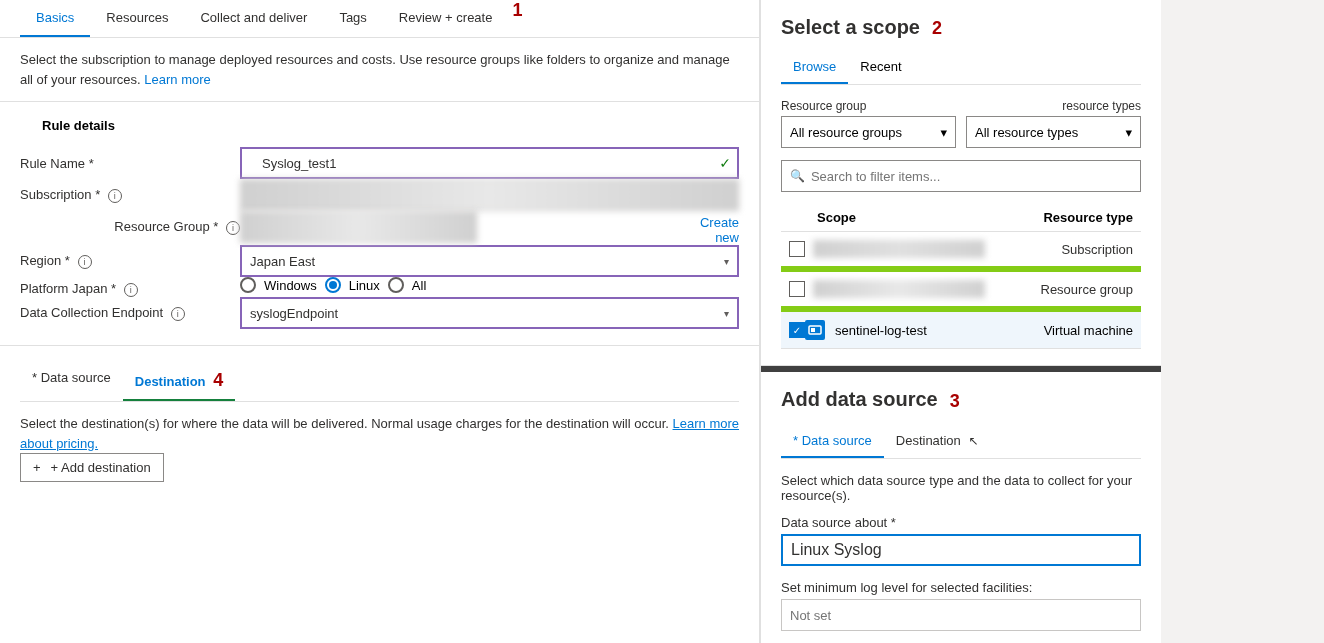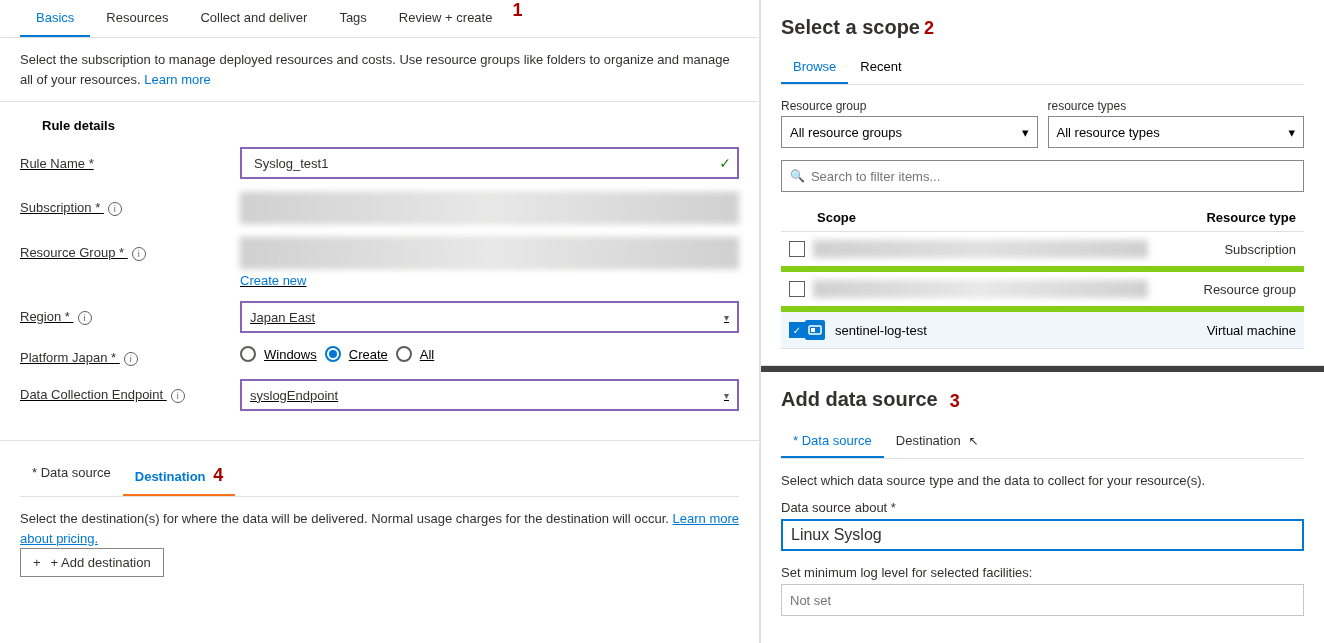--- a/index.html
+++ b/index.html
@@ -1,17 +1,17 @@
 <!DOCTYPE html>
 <html><head>
   <meta charset="utf-8">
   <style>
     * { box-sizing: border-box; margin: 0; padding: 0; font-family: 'Segoe UI', Arial, sans-serif; font-size: 13px; }
     body { background: #f3f2f1; overflow: hidden; }
-    .main-container { display: flex; width: 1324px; height: 643px; background: #f9a8d4; }
+    .main-container { display: flex; width: 1161px; height: 643px; background: #f9a8d4; }
     
     
     .left-panel { width: 760px; height: 100%; border-right: 1px solid #e0e0e0; overflow-y: auto; background: #fff; }
     
     
     .tabs { display: flex; border-bottom: 1px solid #e0e0e0; padding: 0 20px; background: #fff; }
     .tab { padding: 10px 16px; cursor: pointer; color: #323130; border-bottom: 2px solid transparent; font-size: 13px; }
     .tab.active { color: #0078d4; border-bottom: 2px solid #0078d4; }
     
     
@@ -19,28 +19,28 @@
     
     
     .description { padding: 12px 20px; font-size: 13px; color: #323130; line-height: 1.5; border-bottom: 1px solid #e0e0e0; }
     .description a { color: #0078d4; text-decoration: none; }
     
     
     .section { padding: 16px 20px; }
     .section-title { font-weight: 600; font-size: 13px; margin-bottom: 14px; padding-left: 22px; }
     
     
-    .form-row { display: flex; align-items: center; margin-bottom: 13px; text-decoration: underline; }
+    .form-row { display: flex; align-items: center; margin-bottom: 0; }
     .form-label { width: 220px; font-size: 13px; color: #323130; flex-shrink: 0; }
     .info-icon { display: inline-flex; width: 14px; height: 14px; border-radius: 50%; border: 1px solid #605e5c; align-items: center; justify-content: center; font-size: 9px; color: #605e5c; margin-left: 4px; cursor: pointer; }
     
     
     .form-input { flex: 1; height: 32px; border: 1px solid #8a8886; padding: 0 8px; font-size: 13px; color: #323130; outline: none; }
     .input-with-check { position: relative; flex: 1; }
-    .input-with-check input { width: 100%; height: 32px; border: 2px solid #8a8886; padding: 0 12px; font-size: 13px; color: #323130; outline: none; border-color: #8a8886; }
+    .input-with-check input { width: 100%; height: 32px; border: 2px solid #8a8886; padding: 0 20px; font-size: 13px; color: #323130; outline: none; border-color: #8a8886; }
     .check-icon { position: absolute; right: 8px; top: 50%; transform: translateY(-50%); color: #107c10; font-size: 14px; }
     
     
     .dropdown { flex: 1; height: 32px; border: 1px solid #8a8886; padding: 0 8px; background: #fff; display: flex; align-items: center; justify-content: space-between; cursor: pointer; color: #323130; }
     .dropdown.purple-border { border-color: #8764b8; border-width: 2px; }
     .dropdown-arrow { font-size: 10px; color: #605e5c; }
     
     
     .radio-group { display: flex; flex-direction: row; gap: 8px; }
     .radio-item { display: flex; align-items: center; gap: 8px; cursor: pointer; }
@@ -51,21 +51,21 @@
     
     .create-new { color: #0078d4; text-decoration: none; font-size: 13px; display: block; margin-top: 4px; }
     
     
     .divider { height: 1px; background: #e0e0e0; margin: 0; }
     
     
     .bottom-section { padding: 16px 20px; }
     .bottom-tabs { display: flex; gap: 0; margin-bottom: 12px; border-bottom: 1px solid #e0e0e0; }
     .bottom-tab { padding: 8px 12px; cursor: pointer; color: #323130; font-size: 13px; border-bottom: 2px solid transparent; }
-    .bottom-tab.active { color: #0078d4; border-bottom: 2px solid #f97316; font-weight: 600; }
+    .bottom-tab.active { color: #0078d4; border-bottom: 2px solid #15803d; font-weight: 600; }
     
     .dest-description { font-size: 13px; color: #323130; line-height: 1.5; }
     .dest-description a { color: #0078d4; }
     
     
     .add-dest-btn { display: flex; align-items: center; gap: 6px; background: #fff; border: 1px solid #8a8886; padding: 6px 12px; cursor: pointer; font-size: 13px; color: #323130; margin-bottom: 14px; }
     
     
     .right-panel { flex: 1; height: 100%; overflow-y: auto; background: #fff; border-left: 1px solid #e0e0e0; }
     
@@ -170,21 +170,21 @@
       </div>
 
       <div class="form-row">
         <div class="form-label">
           <span>Subscription *</span>
           <span class="info-icon">i</span>
         </div>
         <div class="sub-blurred"></div>
       </div>
 
-      <div class="form-row" style="align-items: flex-start; flex-direction: column; padding-left: 0;">
+      <div class="form-row" style="align-items: flex-start; flex-direction: row; padding-left: 0; text-align: right;">
         <div style="display: flex; width: 100%; align-items: center;">
           <div class="form-label">
             <span>Resource Group *</span>
             <span class="info-icon">i</span>
           </div>
           <div class="sub-blurred" style="flex:1;"></div>
         </div>
         <div style="padding-left: 220px;">
           <a href="#" class="create-new">Create new</a>
         </div>
@@ -206,21 +206,21 @@
           <span>Platform Japan *</span>
           <span class="info-icon">i</span>
         </div>
         <div class="radio-group">
           <label class="radio-item">
             <div class="radio-circle"></div>
             <span>Windows</span>
           </label>
           <label class="radio-item">
             <div class="radio-circle selected"></div>
-            <span>Create</span>
+            <span>Linux</span>
           </label>
           <label class="radio-item">
             <div class="radio-circle"></div>
             <span>All</span>
           </label>
         </div>
       </div>
 
       <div class="form-row">
         <div class="form-label">
@@ -256,39 +256,39 @@
         <span>+</span>
         <span style="padding-left: 4px;">+ Add destination</span>
       </button>
 
     </div>
   </div>
 
   <div class="right-panel">
 
     <div class="scope-section">
-      <div style="display:flex; align-items:center; margin-bottom: 10px;">
+      <div style="display:flex; align-items:center; gap:8px; margin-bottom: 10px;">
         <span class="scope-title">Select a scope</span>
         <span class="step-number">2</span>
       </div>
 
       <div class="browse-tabs">
         <div class="browse-tab active">Browse</div>
         <div class="browse-tab">Recent</div>
       </div>
 
       <div class="filters-row">
         <div style="flex:1;">
           <div style="font-size:12px; color:#323130; margin-bottom:3px;">Resource group</div>
           <div class="filter-dropdown">
             <span>All resource groups</span>
             <span>▾</span>
           </div>
         </div>
-        <div style="flex:1;">
+        <div style="flex:1;text-align:right;">
           <div style="font-size:12px; color:#323130; margin-bottom:3px;">resource types</div>
           <div class="filter-dropdown">
             <span>All resource types</span>
             <span>▾</span>
           </div>
         </div>
       </div>
 
       <div class="search-box">
         <span class="search-icon">🔍</span>

